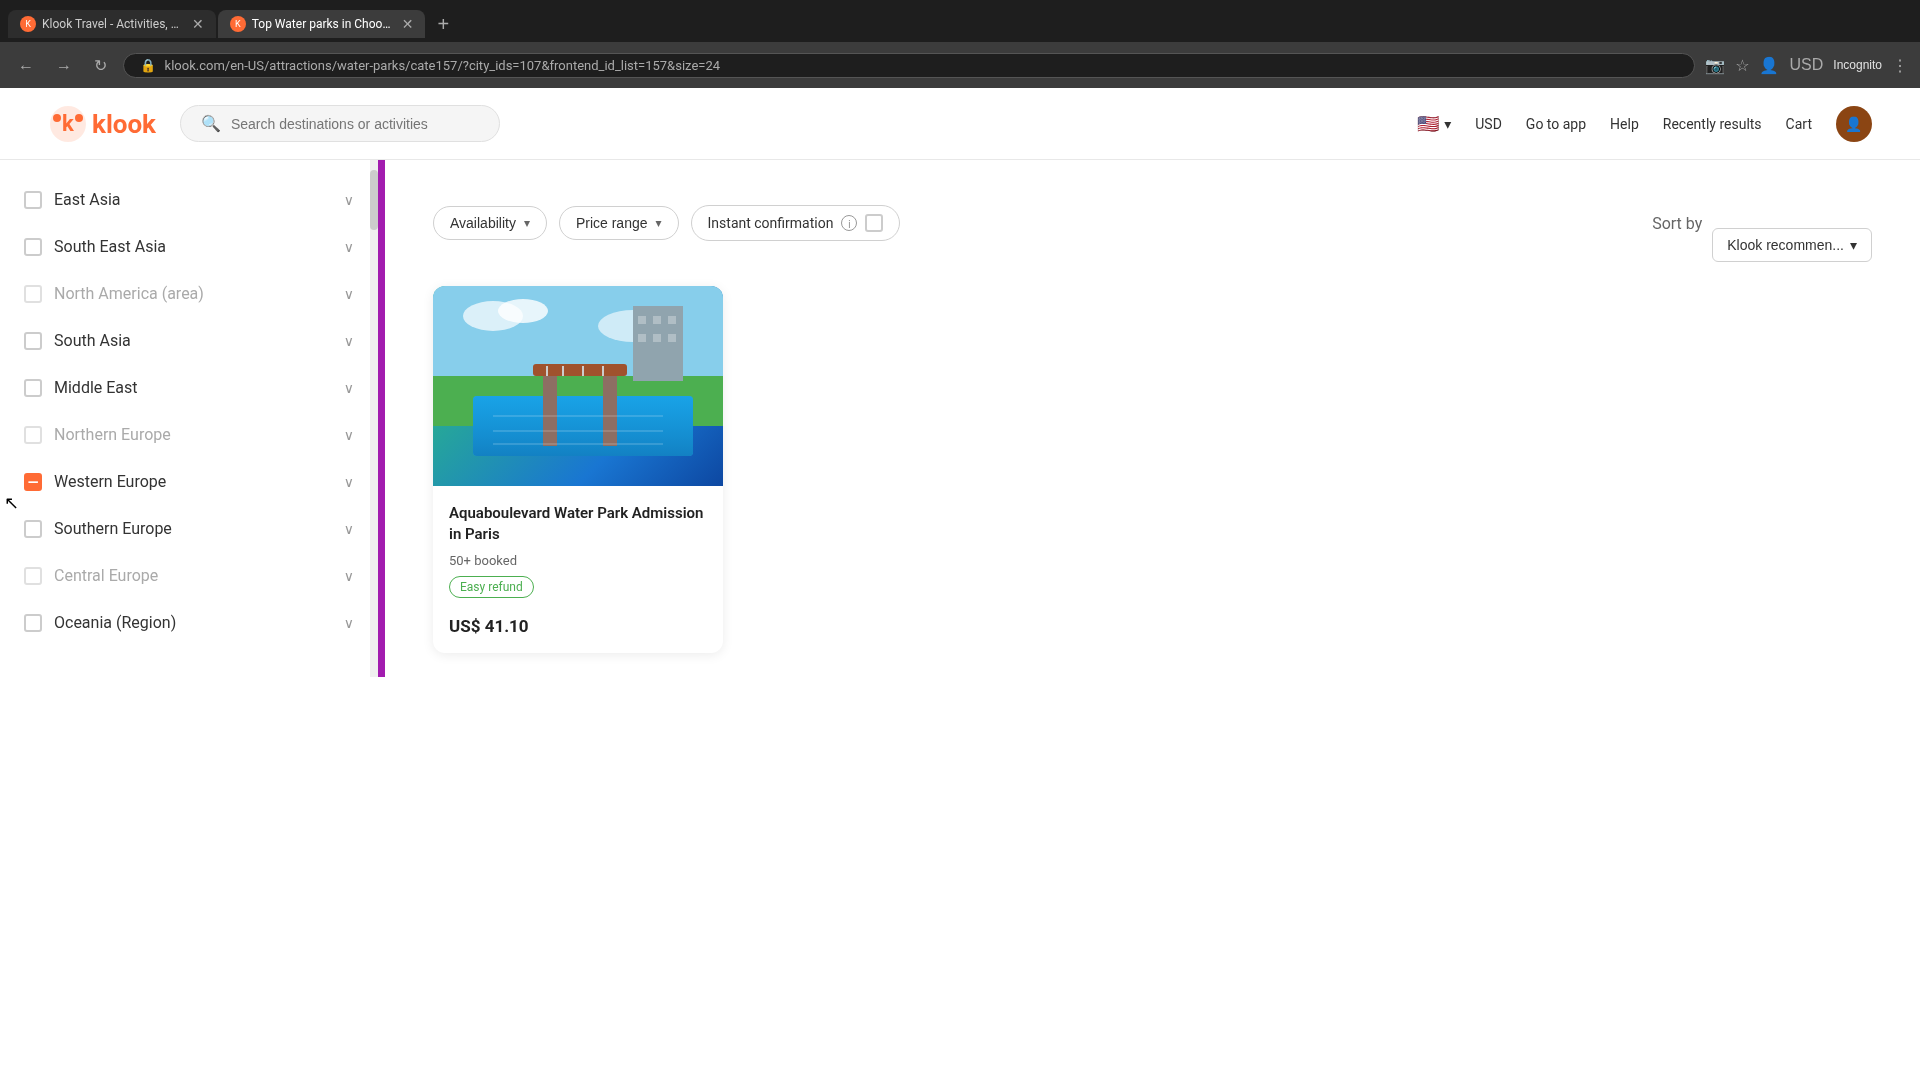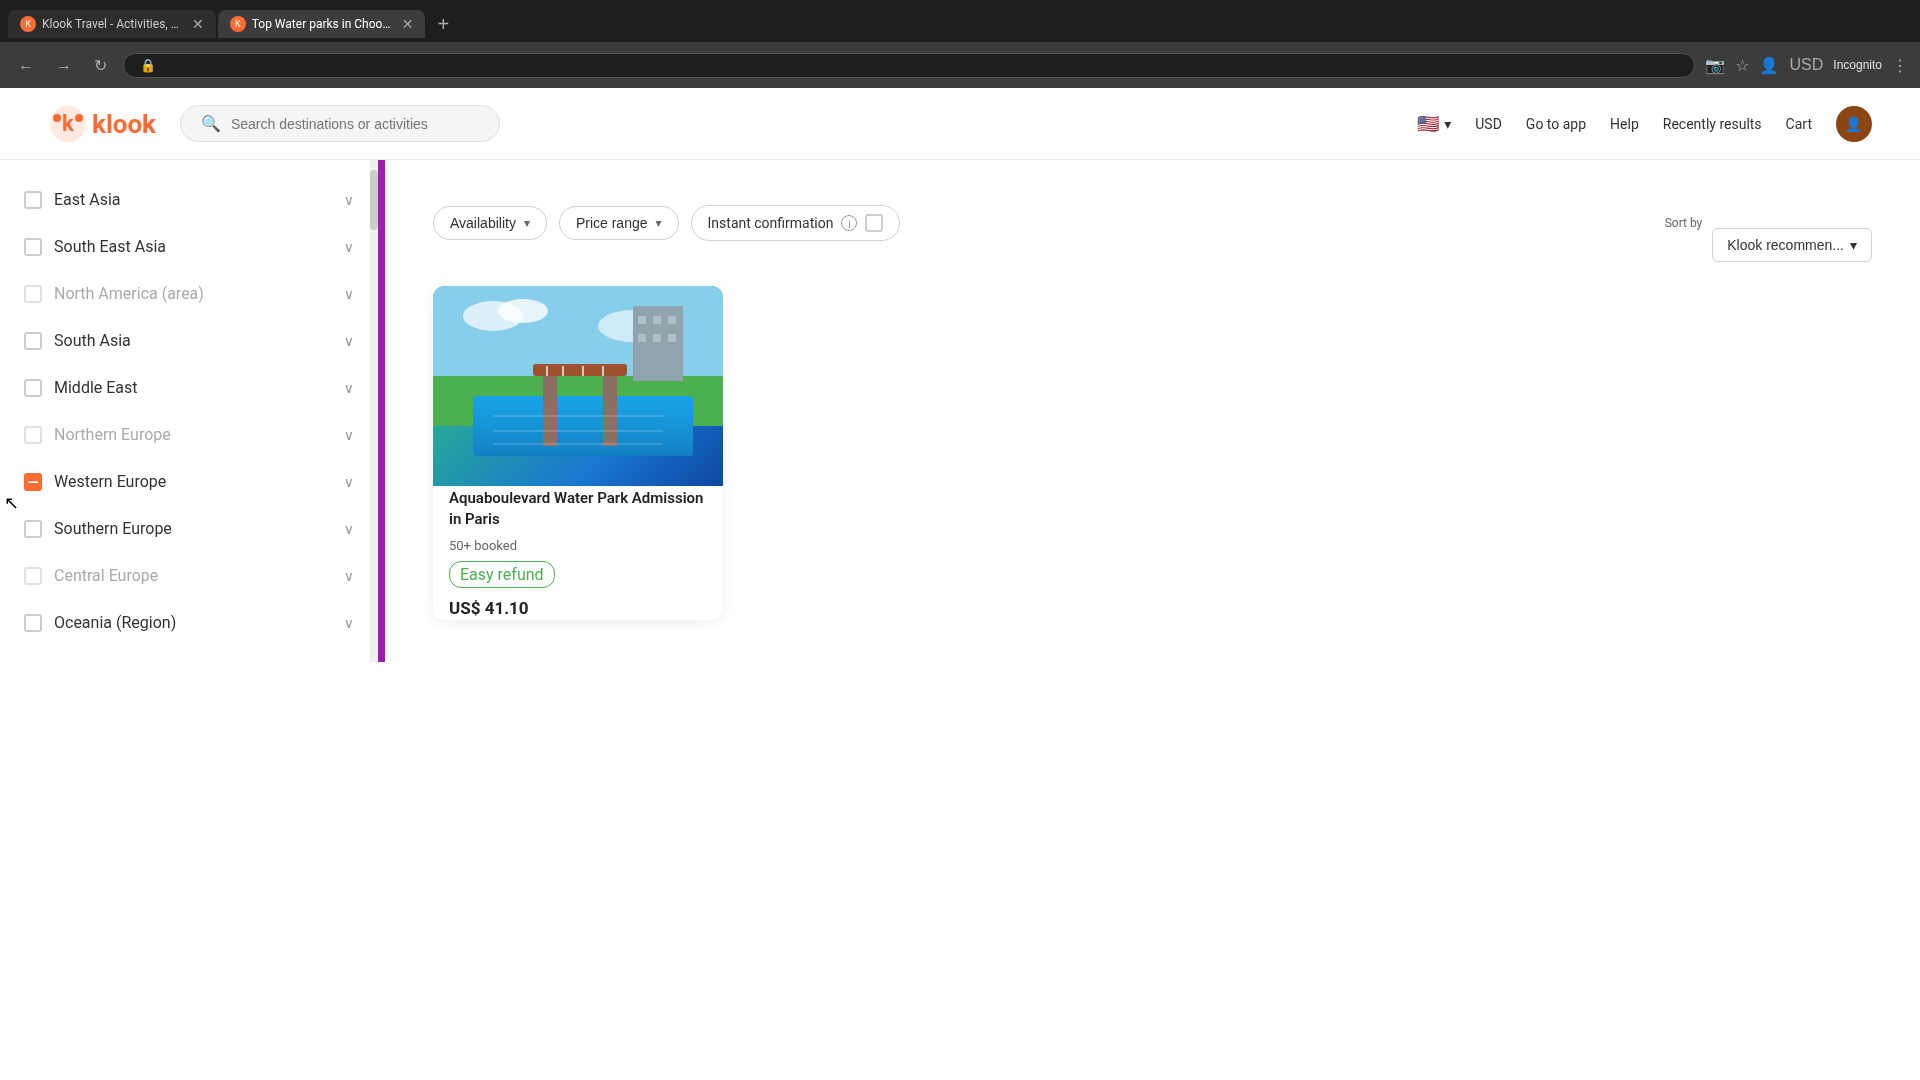--- a/index.html
+++ b/index.html
@@ -58,32 +58,32 @@
     .content { flex: 1; padding: 24px 48px; }
     .results-count { font-size: 18px; color: #333; margin-bottom: 20px; }
 
     
     .filters-bar { display: flex; align-items: center; gap: 12px; margin-bottom: 24px; flex-wrap: wrap; }
     .filter-btn { display: flex; align-items: center; gap: 8px; padding: 8px 16px; border: 1px solid #d0d0d0; border-radius: 24px; background: #fff; font-size: 14px; color: #333; cursor: pointer; }
     .filter-btn .chevron-down { font-size: 12px; color: #666; }
     .instant-confirm-filter { display: flex; align-items: center; gap: 8px; padding: 8px 16px; border: 1px solid #d0d0d0; border-radius: 24px; background: #fff; font-size: 14px; color: #333; cursor: pointer; }
     .instant-confirm-checkbox { width: 18px; height: 18px; border: 2px solid #ccc; border-radius: 3px; }
     .sort-section { display: flex; align-items: center; gap: 10px; margin-left: auto; }
-    .sort-label { font-size: 12px; color: #666; }
+    .sort-label { font-size: 16px; color: #666; }
     .sort-dropdown { display: flex; align-items: center; gap: 6px; padding: 8px 14px; border: 1px solid #d0d0d0; border-radius: 6px; background: #fff; font-size: 14px; color: #333; cursor: pointer; margin-top: 44px; }
 
     
     .products-grid { display: flex; flex-wrap: wrap; gap: 24px; }
     .product-card { width: 290px; border-radius: 12px; overflow: hidden; background: #fff; box-shadow: 0 2px 12px rgba(0,0,0,0.08); cursor: pointer; }
     .product-image { width: 290px; height: 200px; background: linear-gradient(135deg, #4db6ac 0%, #26a69a 30%, #1976d2 70%, #0d47a1 100%); display: flex; align-items: center; justify-content: center; overflow: hidden; }
-    .product-info { padding: 2px 16px; }
+    .product-info { padding: 17px 16px; }
     .product-title { font-size: 15px; font-weight: 600; color: #222; line-height: 1.4; margin-bottom: 8px; }
     .product-meta { display: flex; align-items: center; gap: 8px; margin-bottom: 8px; }
     .booked-count { font-size: 13px; color: #666; }
-    .easy-refund-badge { display: inline-block; padding: 3px 10px; border: 1px solid #4caf50; border-radius: 12px; font-size: 16px; color: #4caf50; margin-bottom: 10px; }
+    .easy-refund-badge { display: inline-block; padding: 3px 10px; border: 1px solid #4caf50; border-radius: 12px; font-size: 12px; color: #4caf50; margin-bottom: 18px; }
     .product-price { font-size: 17px; font-weight: 700; color: #222; }
 
     
     .info-icon { width: 16px; height: 16px; border: 1px solid #999; border-radius: 50%; display: inline-flex; align-items: center; justify-content: center; font-size: 11px; color: #999; }
   </style>
 </head>
 <body>
 
 <div class="browser-chrome">
 
@@ -100,20 +100,21 @@
     </div>
     <button class="tab-new">+</button>
   </div>
 
   <div class="browser-nav">
     <button class="nav-btn">←</button>
     <button class="nav-btn">→</button>
     <button class="nav-btn">↻</button>
     <div class="address-bar">
       <span>🔒</span>
+      <span>klook.com/en-US/attractions/water-parks/cate157/?city_ids=107&amp;frontend_id_list=157&amp;size=24</span>
     </div>
     <div class="nav-icons">
       <button class="nav-icon-btn">📷</button>
       <button class="nav-icon-btn">☆</button>
       <button class="nav-icon-btn">👤</button>
       <button class="nav-icon-btn">USD</button>
       <button class="nav-icon-btn" style="color:#e0e0e0;font-size:12px;">Incognito</button>
       <button class="nav-icon-btn">⋮</button>
     </div>
   </div>

